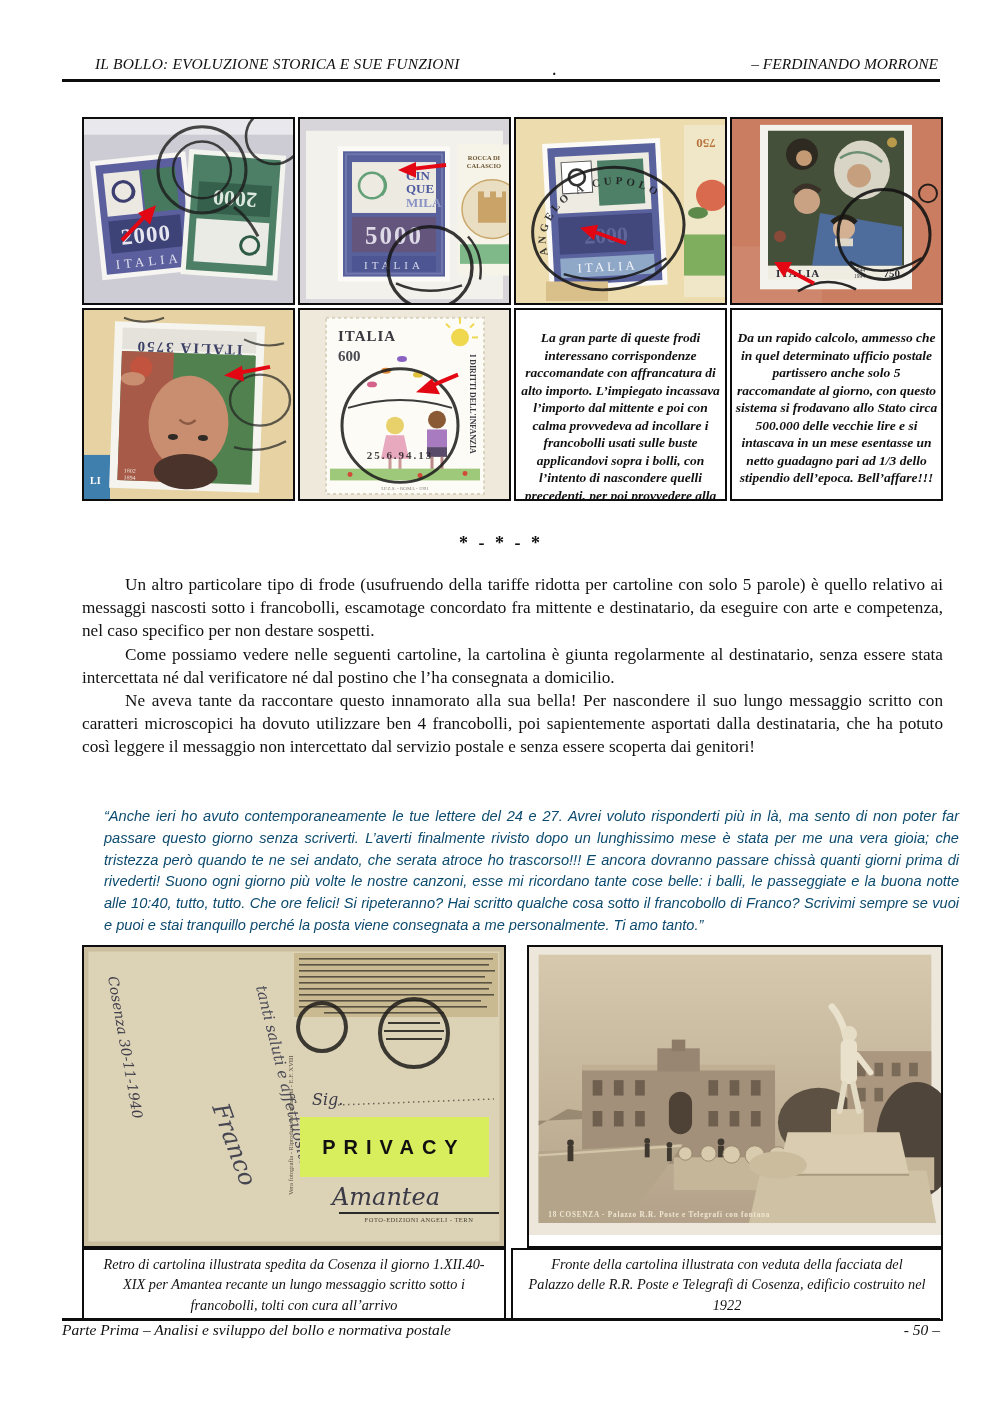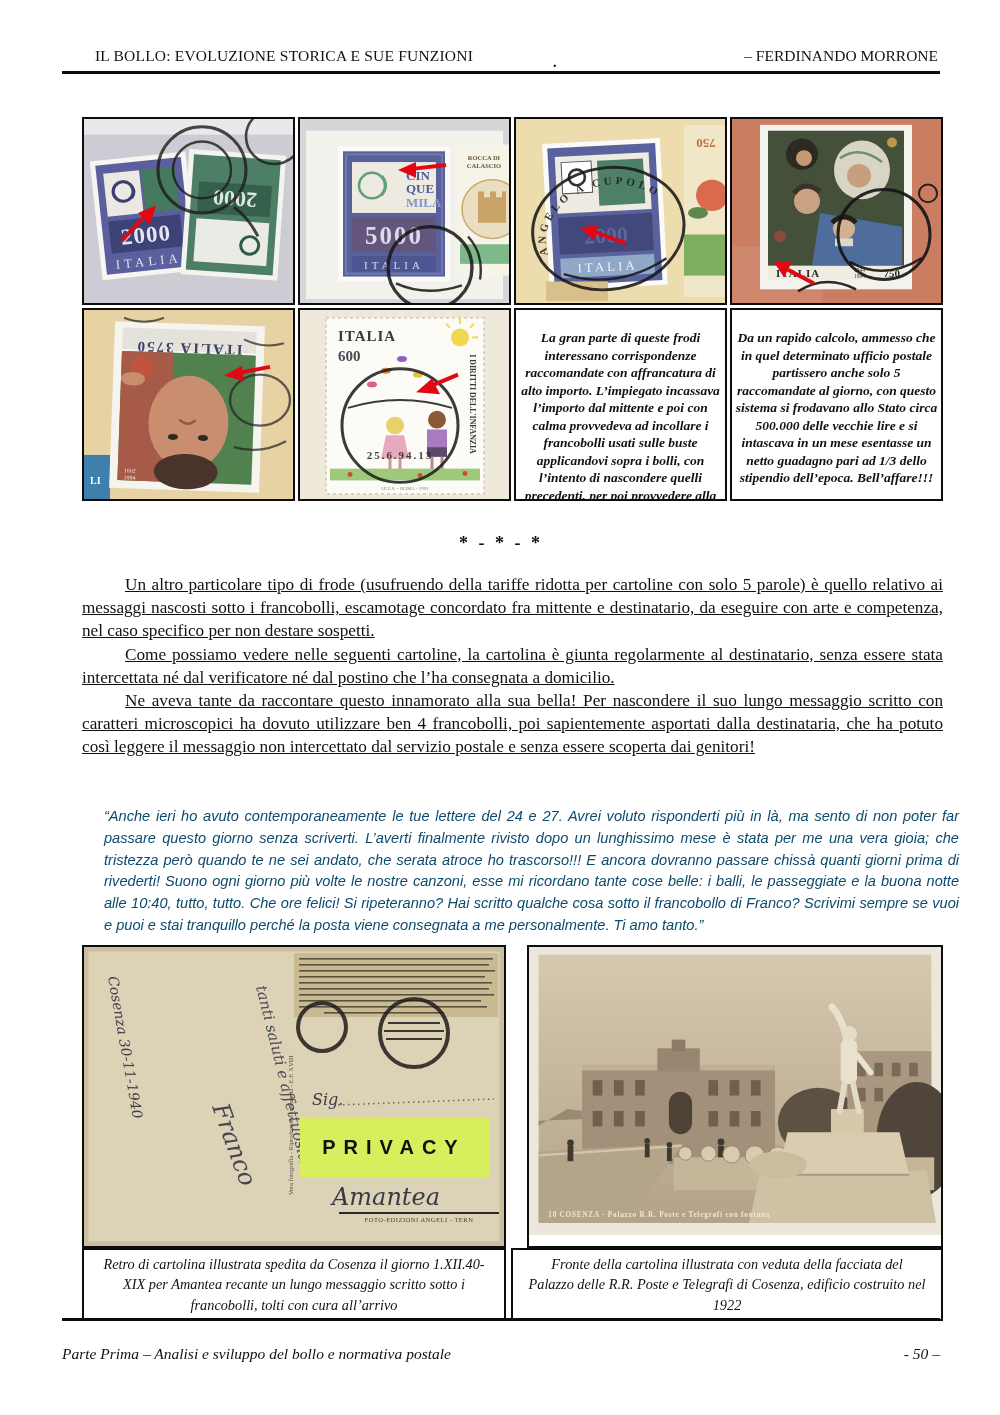--- a/index.html
+++ b/index.html
@@ -1,57 +1,57 @@
 <!DOCTYPE html>
 <html><head>
 <meta charset="utf-8">
 <style>
   html,body{margin:0;padding:0;background:#888;}
   .page{position:relative;width:1000px;height:1415px;background:#ffffff;margin:0 auto;
         font-family:"Liberation Serif",serif;color:#111;overflow:hidden;box-sizing:border-box;}
   *,*:before,*:after{box-sizing:border-box;}
 
   
-  .header{position:absolute;top:46px;left:62px;width:878px;height:28px;
-          border-bottom:3px solid #0d0d0d;font-size:15.5px;}
+  .header{position:absolute;top:54px;left:62px;width:878px;height:28px;
+          border-bottom:3px solid #0d0d0d;font-style:italic;font-size:15.5px;}
   .header .title{position:absolute;left:33px;bottom:6px;letter-spacing:.2px;}
   .header .author{position:absolute;right:2px;bottom:6px;margin-top:20px;}
   .header .mid-dot{position:absolute;left:491px;bottom:0px;font-size:14px;font-weight:bold;}
 
   
   .stamp-grid{position:absolute;top:117px;left:82px;width:861px;
               display:grid;grid-template-columns:repeat(4,1fr);grid-template-rows:188px 193px;gap:3px;}
   .cell{border:2px solid #0d0d0d;background:#fff;overflow:hidden;}
   .cell svg{display:block;width:100%;height:100%;}
   .fraud-note{font-weight:bold;font-style:italic;font-size:13.5px;line-height:17.5px;
               text-align:center;padding:19px 3px;}
 
   
   .separator{position:absolute;top:533px;left:0;width:1000px;text-align:center;
              font-size:18px;font-weight:bold;letter-spacing:1px;word-spacing:4px;}
   .body-text{position:absolute;top:573px;left:82px;width:861px;font-size:17.2px;
-             line-height:23.2px;text-align:justify;text-decoration:underline;}
+             line-height:23.2px;text-align:justify;}
   .body-text p{margin:0;text-indent:43px;}
   .quote{position:absolute;top:806px;left:104px;width:855px;font-family:"Liberation Sans",sans-serif;
          font-style:italic;font-size:14.6px;line-height:21.8px;text-align:justify;color:#0c4a6e;}
 
   
   .postcards-row{position:absolute;top:945px;left:82px;width:861px;display:flex;gap:5px;}
   .postcard-box{border:2px solid #0d0d0d;height:303px;background:#fff;overflow:hidden;margin:0;}
   .postcard-box.left{flex:0 0 424px;}
   .postcard-box.right{flex:1;margin-left:16px;}
   .captions-row{position:absolute;top:1248px;left:82px;width:861px;display:flex;gap:5px;}
   .caption-box{border:2px solid #0d0d0d;min-height:67px;font-style:italic;font-size:14.3px;
                line-height:1.42;text-align:center;padding:4px 14px;background:#fff;}
   .caption-box.left{flex:0 0 424px;}
   .caption-box.right{flex:1;}
 
   
   .footer{position:absolute;top:1318px;left:62px;width:878px;border-top:3px solid #0d0d0d;
-          padding-top:24px;display:flex;justify-content:space-between;
+          padding-top:0;display:flex;justify-content:space-between;
           font-style:italic;font-size:15.5px;}
 
   
   svg text{font-family:"Liberation Serif",serif;}
   .hand{font-family:"DejaVu Serif",serif;font-style:italic;}
   .sansb{font-family:"Liberation Sans",sans-serif;font-weight:bold;}
 </style>
 </head>
 <body>
 

